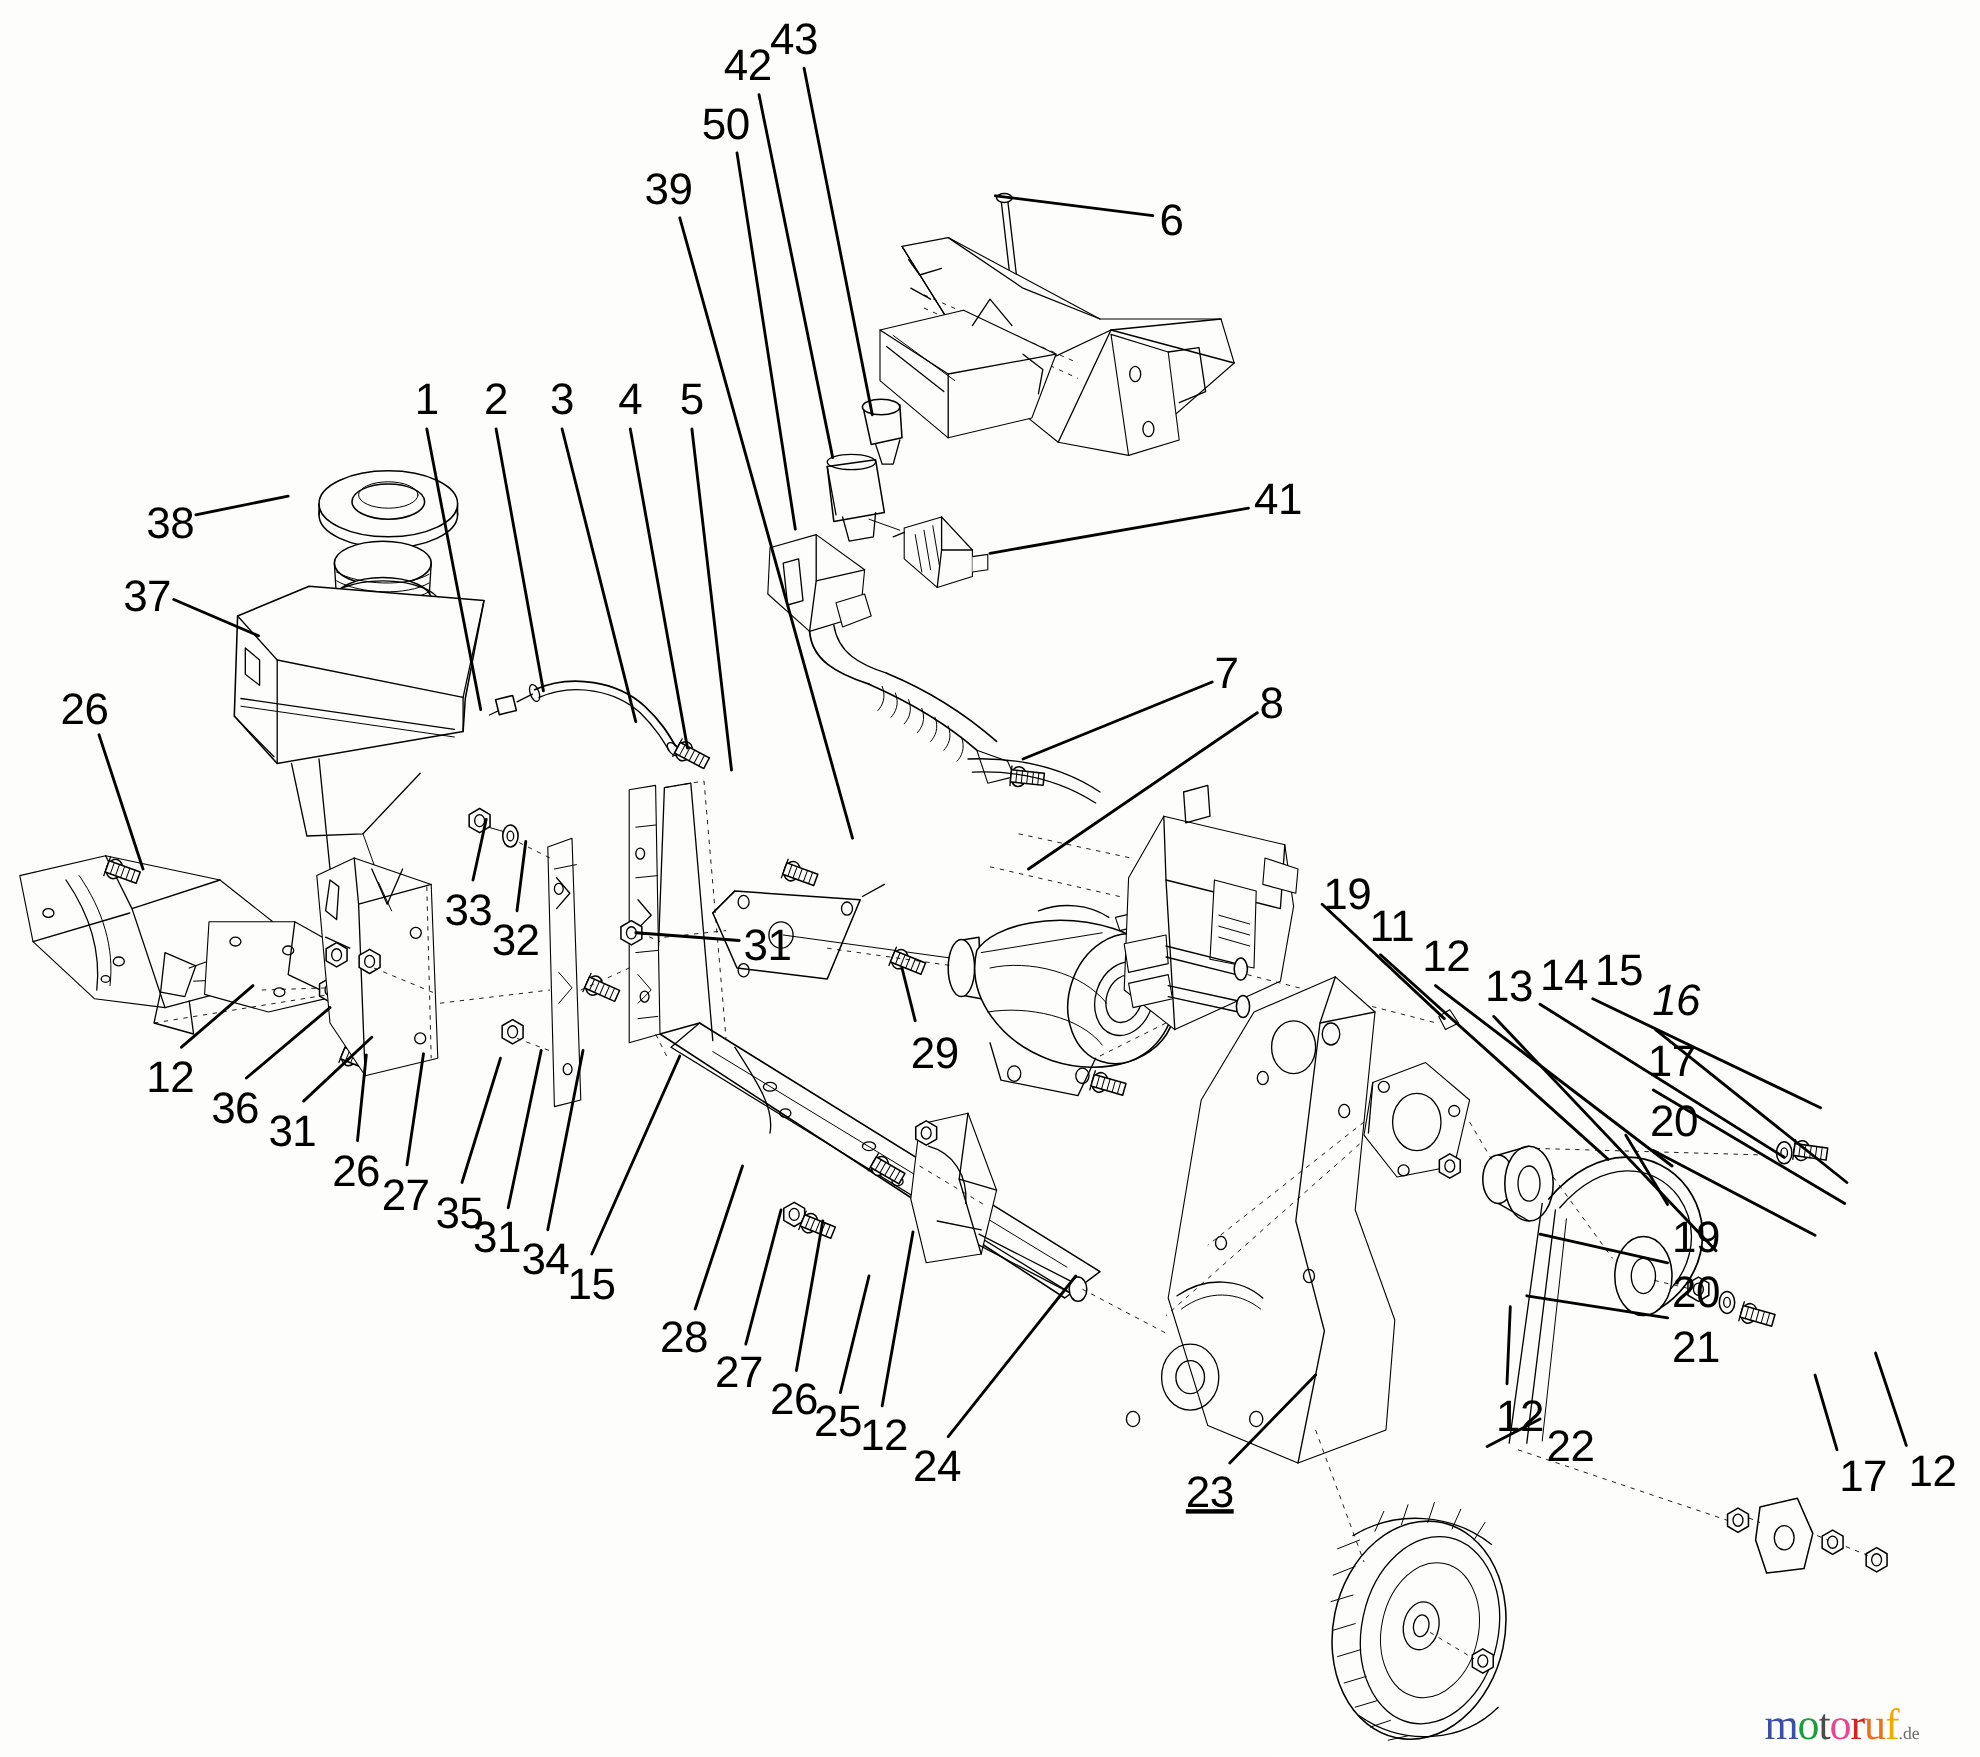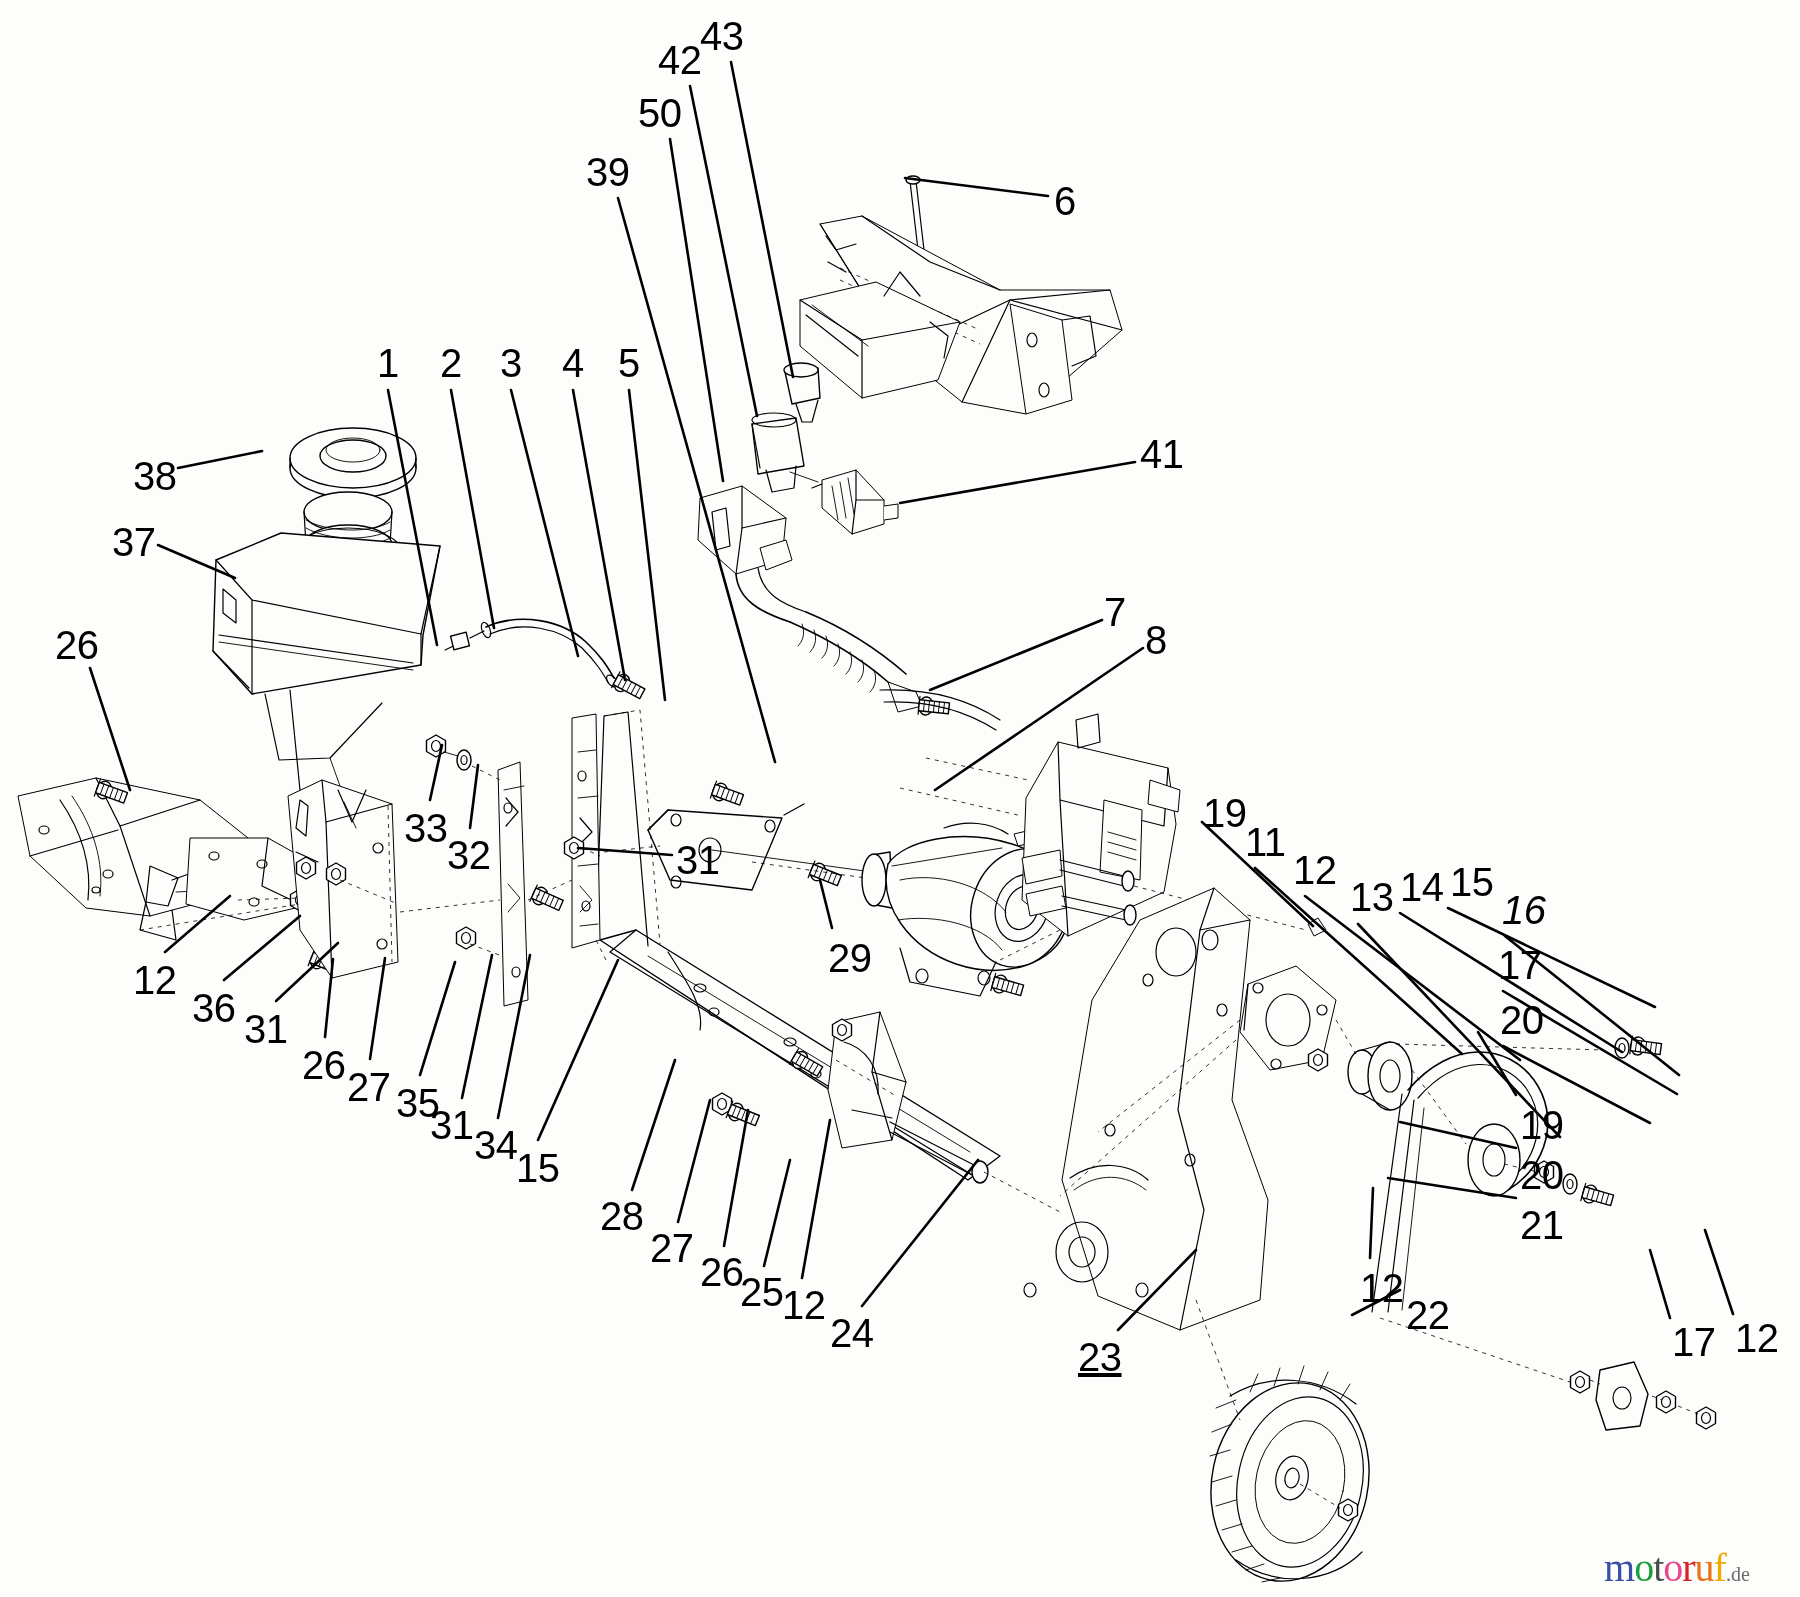--- a/index.html
+++ b/index.html
@@ -40,21 +40,21 @@
     left: 1604px;
     top: 1548px;
     font-family: "Liberation Serif", serif;
     font-size: 40px;
     line-height: 1;
     white-space: nowrap;
     letter-spacing: -1px;
   }
   .wm span { font-weight: 400; }
   .wm .sfx {
-    font-size: 20px;
+    font-size: 16px;
     letter-spacing: 0;
     margin-top: 30px;
   }
 </style>
 </head>
 <body>
 
 <div id="sheet">
 
   <svg id="artwork" viewBox="0 0 1800 1597" xmlns="http://www.w3.org/2000/svg">

